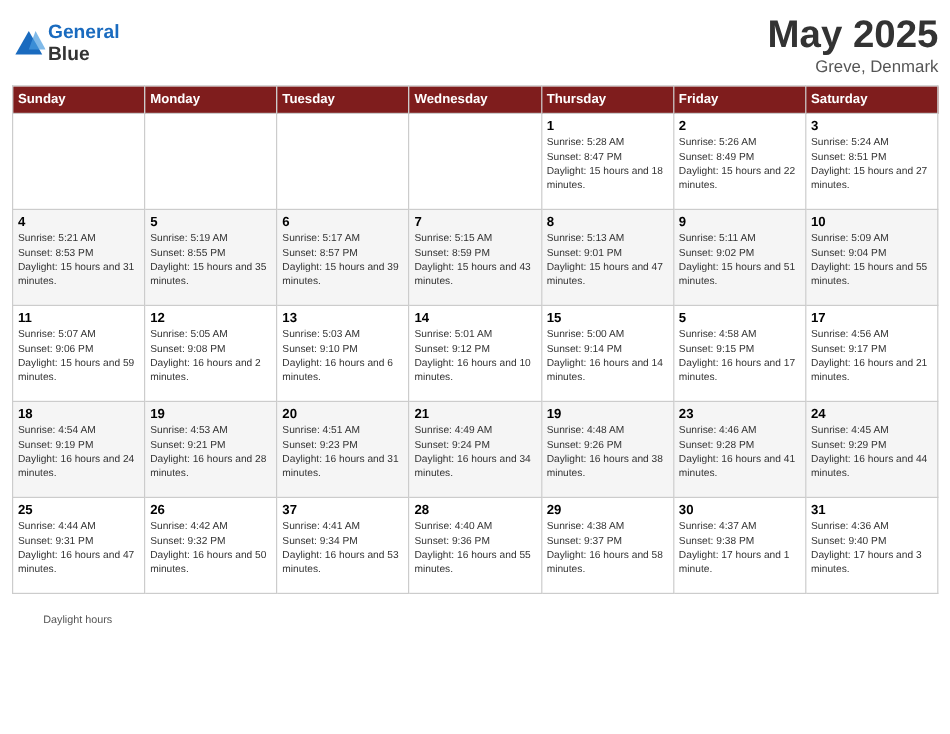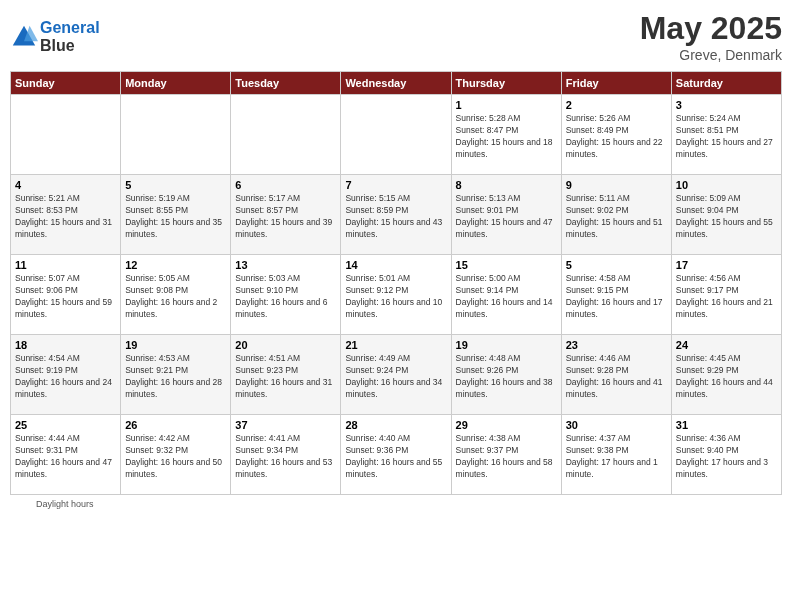--- a/index.html
+++ b/index.html
@@ -75,21 +75,21 @@
     }
     .day-info {
       font-size: 8.5px;
       line-height: 1.4;
       color: #333;
     }
     .empty-cell {
       background: #fff !important;
     }
     .footer-note {
-      margin-top: 4px;
+      margin-top: 16px;
       font-size: 9px;
       color: #555;
       padding-left: 26px;
     }
   </style>
 </head>
 <body>
 
 <div class="page">
   <div class="header">

